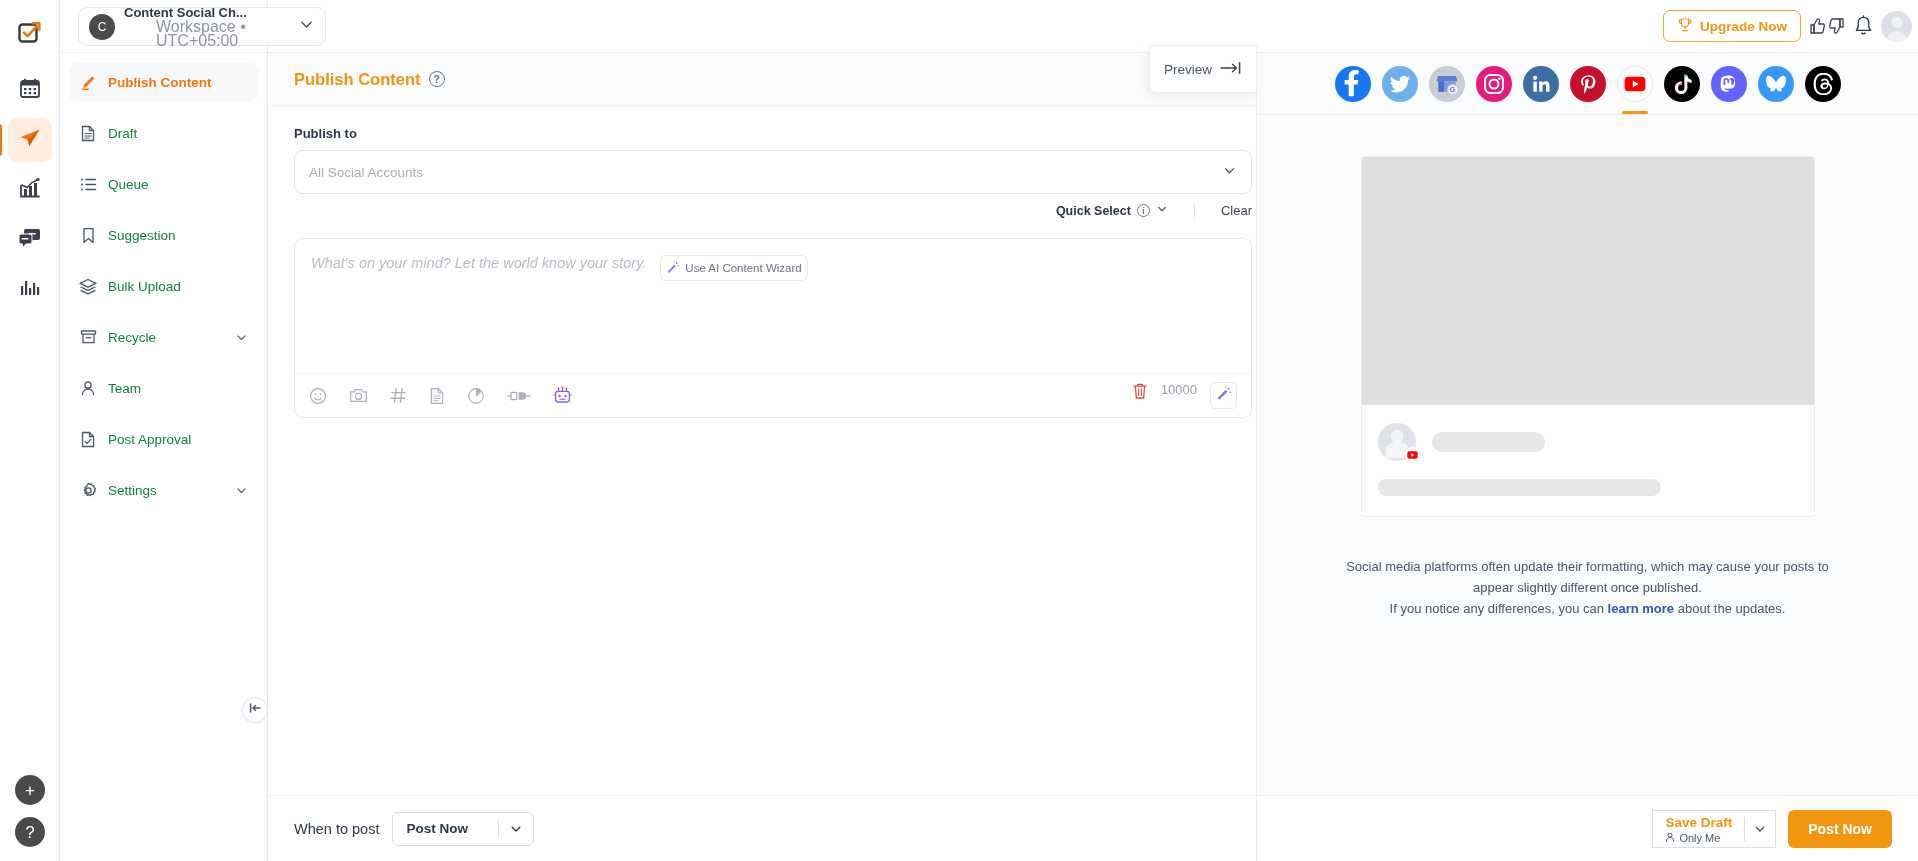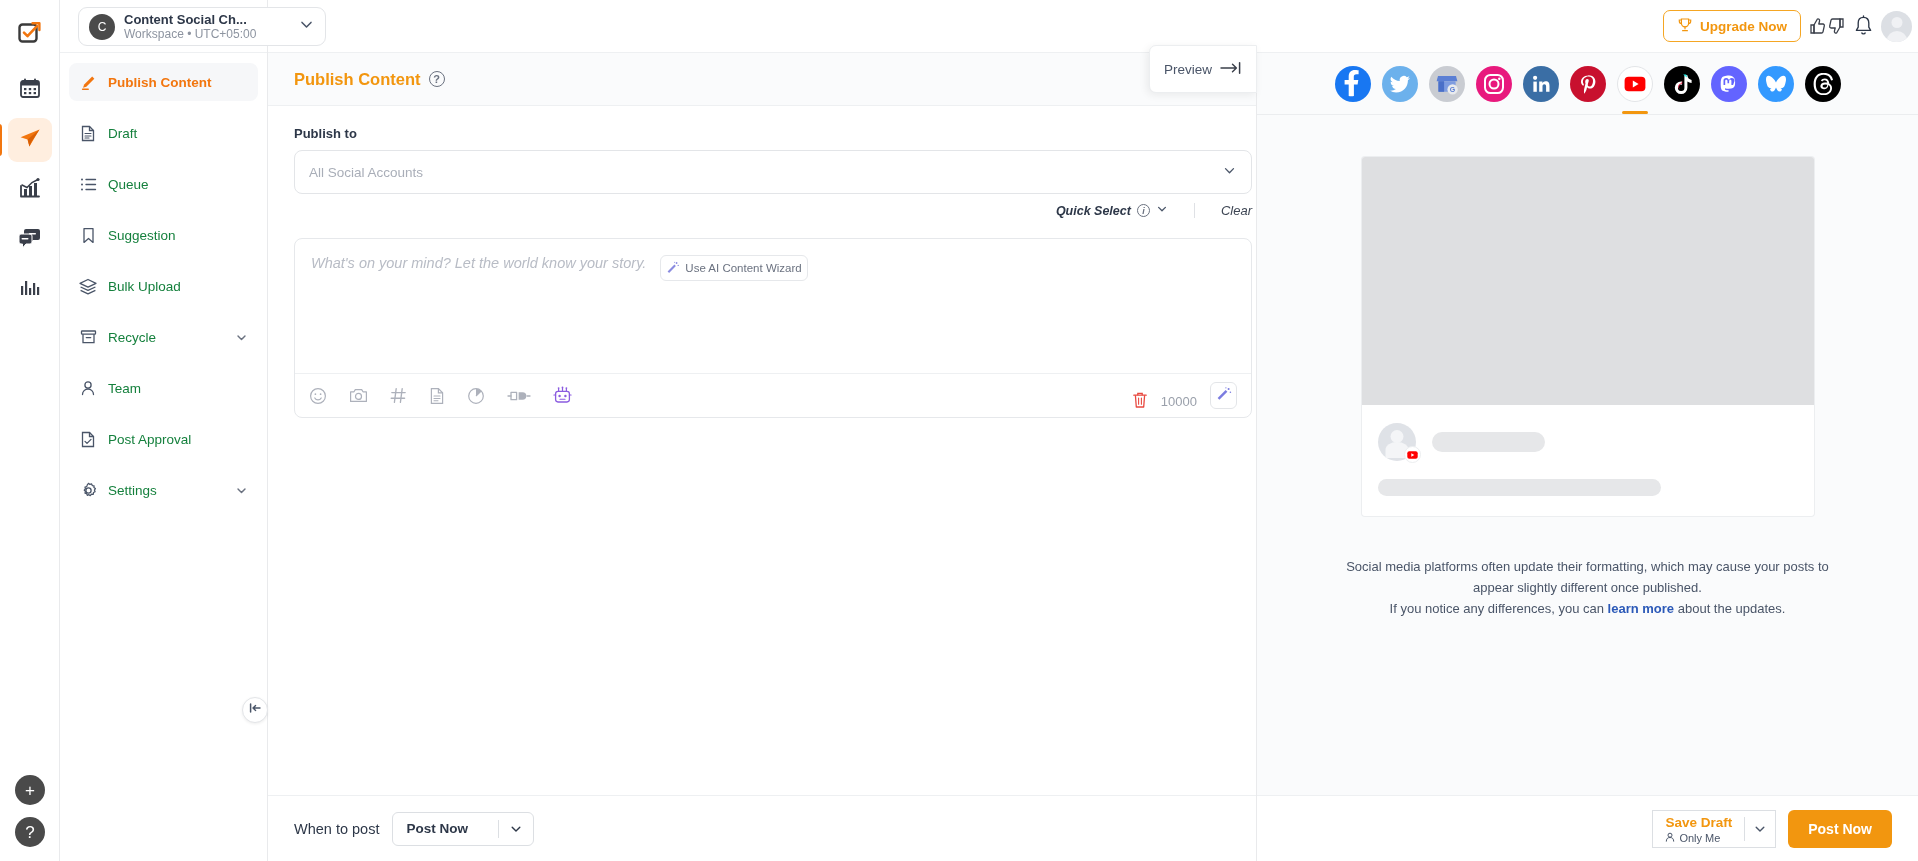--- a/index.html
+++ b/index.html
@@ -73,21 +73,21 @@
     position: absolute; left: 78px; top: 7px; width: 248px; height: 39px;
     border: 1px solid #e3e5e8; border-radius: 9px; background: #fff;
     display: flex; align-items: center; padding: 0 10px; gap: 9px; cursor: pointer; z-index: 20;
   }
   .ws-avatar {
     width: 26px; height: 26px; border-radius: 50%; background: #4a4a4a;
     color: #fff; font-size: 12px; display: flex; align-items: center; justify-content: center; flex: 0 0 26px;
   }
   .ws-texts { min-width: 0; flex: 1; }
   .ws-title { font-size: 13px; font-weight: 700; color: #2d3748; white-space: nowrap; overflow: hidden; text-overflow: ellipsis; line-height: 15px; }
-  .ws-sub { font-size: 12px; color: #8d94a0; line-height: 14px; }
+  .ws-sub { font-size: 16px; color: #8d94a0; line-height: 14px; margin-left: 32px; }
 
   .upgrade-btn {
     display: flex; align-items: center; gap: 7px;
     height: 32px; padding: 0 13px; border: 1px solid #f5a623; border-radius: 7px;
     color: #f2960f; font-size: 13.5px; font-weight: 600; cursor: pointer; background: #fff;
   }
   .icon-btn { cursor: pointer; display: flex; align-items: center; }
   .avatar-top { width: 31px; height: 31px; border-radius: 50%; background: #dcdfe4; overflow: hidden; position: relative; cursor: pointer; }
   .avatar-top::after { content:""; position:absolute; left:50%; top:6px; transform:translateX(-50%); width:11px; height:11px; border-radius:50%; background:#f0f1f4; }
   .avatar-top::before { content:""; position:absolute; left:50%; bottom:-7px; transform:translateX(-50%); width:20px; height:18px; border-radius:50% 50% 0 0; background:#f0f1f4; }
@@ -117,21 +117,21 @@
   .composer-scroll { flex: 1; overflow: hidden; padding: 20px 26px 0 26px; }
   .field-label { font-size: 13px; font-weight: 700; color: #2d3748; margin-bottom: 9px; }
   .select-box {
     height: 44px; border: 1px solid #e3e5e8; border-radius: 8px; background: #fff;
     display: flex; align-items: center; padding: 0 14px; cursor: pointer;
     width: 958px;
   }
   .select-ph { color: #a9aeb8; font-size: 13.5px; flex: 1; }
   .quick-row {
     width: 958px; display: flex; align-items: center; justify-content: flex-end;
-    gap: 26px; margin-top: 9px; font-size: 12.5px; color: #2d3748; font-weight: 700; font-style: italic;
+    gap: 26px; margin-top: 9px; font-size: 12.5px; color: #2d3748; font-weight: 700;
   }
   .quick-row .sep { width: 1px; height: 15px; background: #dfe1e5; }
   .quick-row .clear { color: #3e4654; font-weight: 400; cursor: pointer; font-size: 13px; }
   .qs-ring {
     width: 13px; height: 13px; border-radius: 50%; border: 1.2px solid #6b7280;
     font-size: 9px; display: inline-flex; align-items: center; justify-content: center; color: #6b7280;
   }
 
   .editor-card {
     width: 958px; margin-top: 20px; border: 1px solid #e6e8eb; border-radius: 8px; background: #fff;
@@ -142,21 +142,21 @@
   .ai-wizard-btn {
     display: inline-flex; align-items: center; gap: 6px; height: 26px; padding: 0 5px;
     border: 1px solid #e6e8eb; border-radius: 6px; background: #fff;
     color: #6b7280; font-size: 11.5px; cursor: pointer; white-space: nowrap;
   }
   .editor-toolbar {
     height: 44px; border-top: 1px solid #eef0f2; display: flex; align-items: center;
     padding: 0 14px; gap: 22px;
   }
   .tool-ico { cursor: pointer; display: flex; align-items: center; color: #adb1bb; }
-  .toolbar-right { margin-left: auto; display: flex; align-items: flex-end; gap: 13px; }
+  .toolbar-right { margin-left: auto; display: flex; align-items: flex-start; gap: 13px; }
   .char-count { color: #9aa0ab; font-size: 13px; }
   .magic-btn {
     width: 27px; height: 27px; border: 1px solid #e3e5e8; border-radius: 6px;
     display: flex; align-items: center; justify-content: center; cursor: pointer; background: #fff;
   }
 
   .bottombar {
     height: 66px; border-top: 1px solid #eef0f2; background: #fff;
     display: flex; align-items: center; padding: 0 26px; flex: 0 0 66px;
   }

